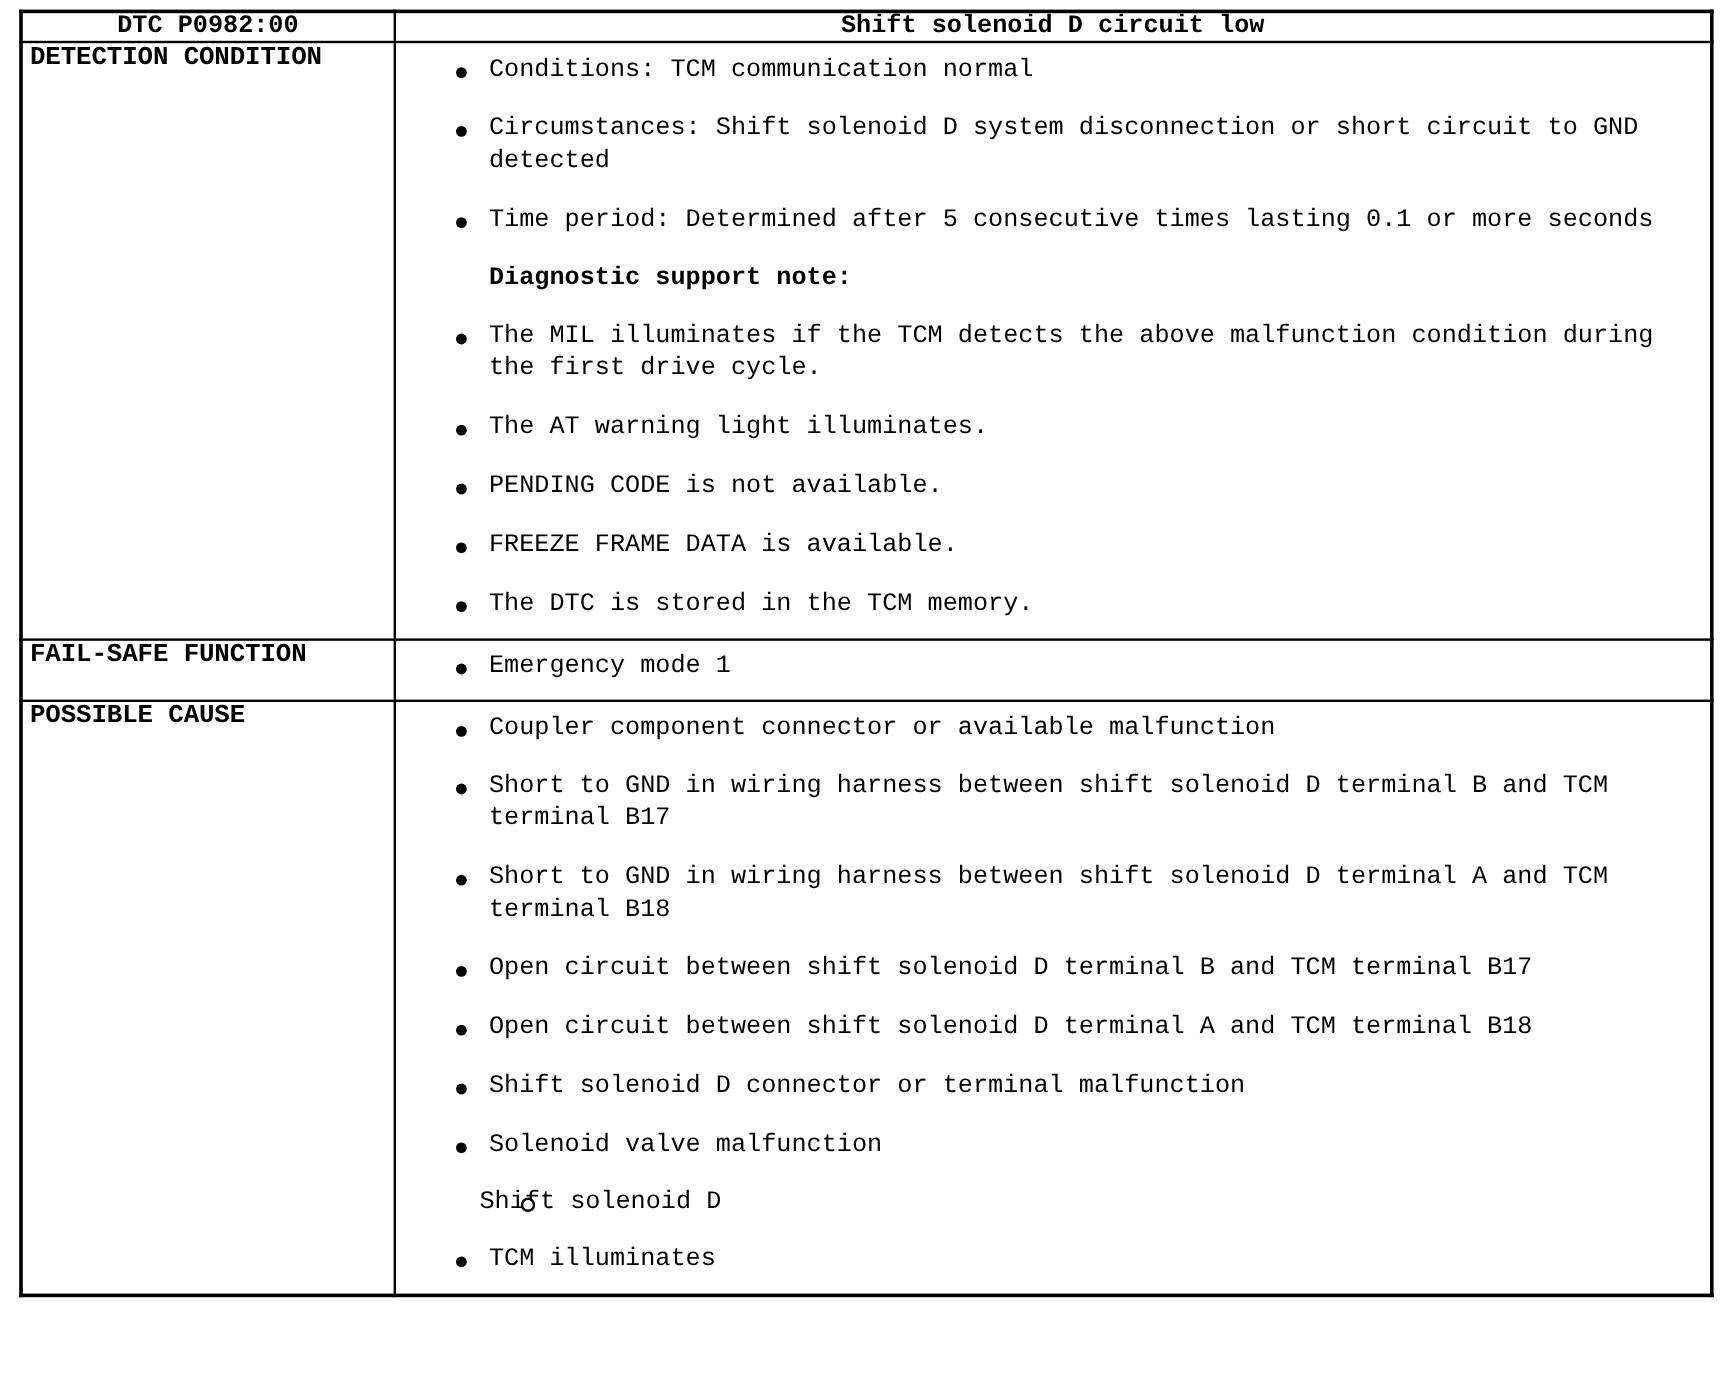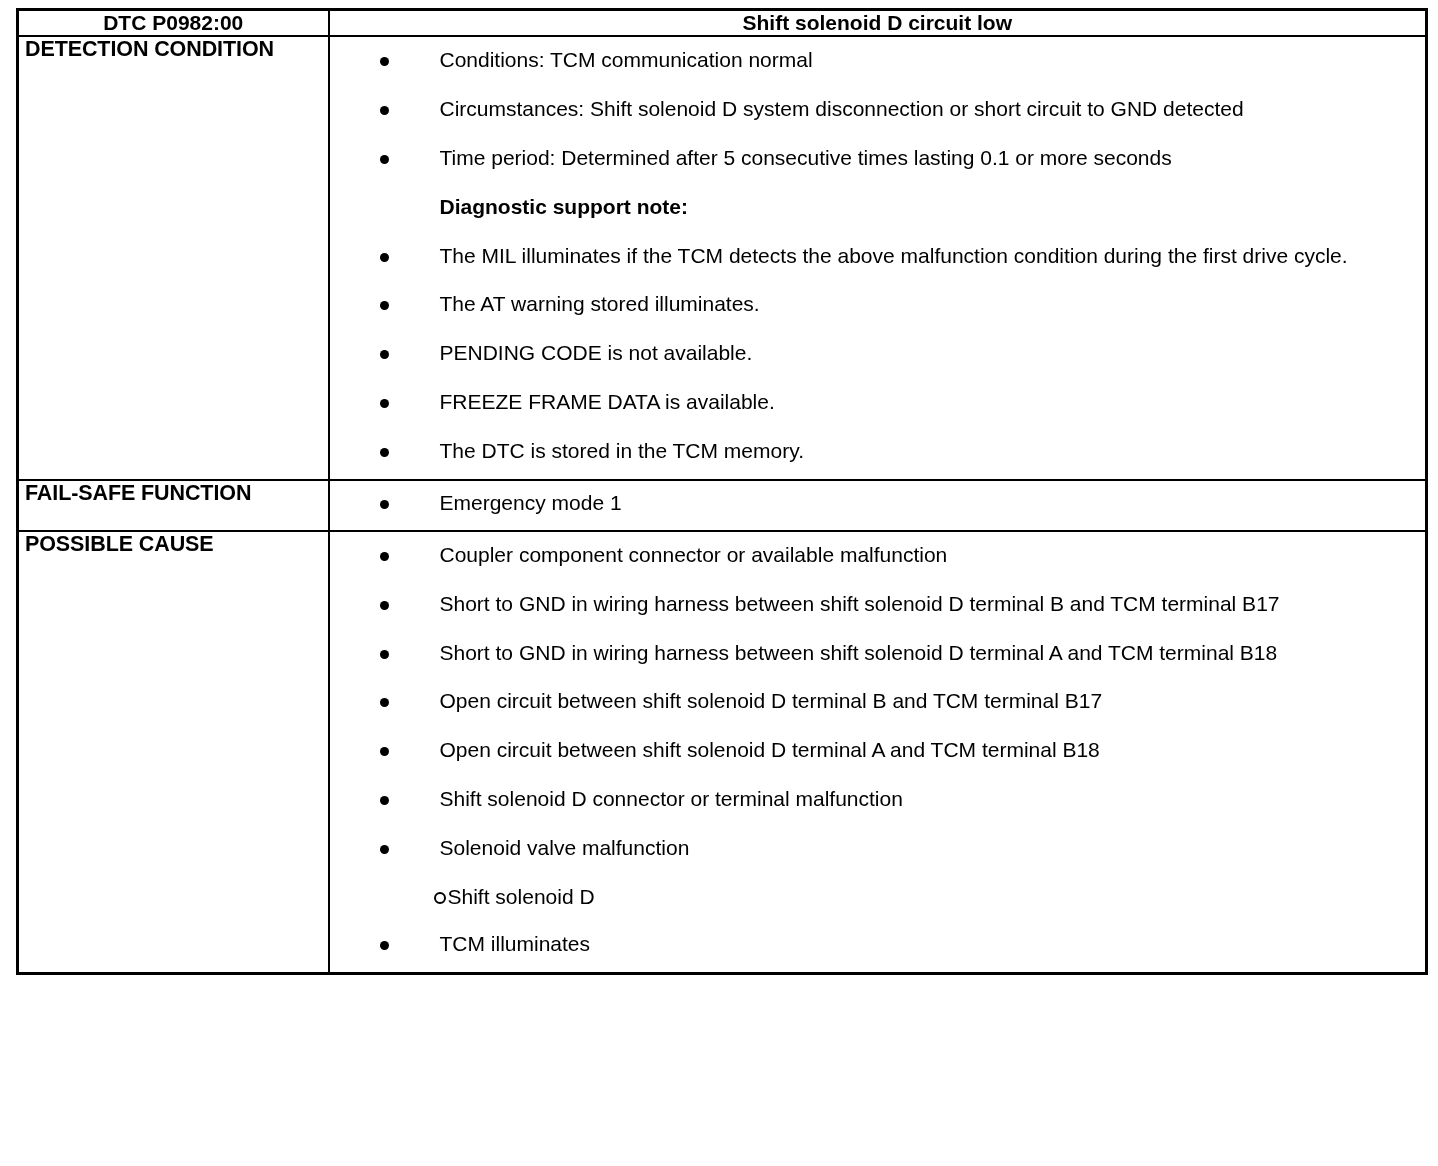--- a/index.html
+++ b/index.html
@@ -12,20 +12,21 @@
     color: #000000;
     width: 1438px;
     height: 1166px;
     overflow: hidden;
   }
   .page {
     box-sizing: border-box;
     width: 1286px;
     height: 1166px;
     padding: 8px 10px 10px 16px;
+    font-family: Liberation Mono, monospace;
   }
   table.dtc {
     border-collapse: collapse;
     width: 1412px;
     table-layout: fixed;
     border: 3px solid #000;
   }
   table.dtc td {
     border: 2px solid #000;
     vertical-align: top;
@@ -62,41 +63,41 @@
   ul.bullets.tight {
     padding-top: 9px;
     padding-bottom: 9px;
     border-radius: 20px;
   }
   ul.bullets > li {
     position: relative;
     font-size: 21px;
     line-height: 1.28;
     margin: 0 0 22px 0;
-    padding-left: 110px;
+    padding-left: 78px;
     max-width: 1000px;
   }
   ul.bullets > li:last-child {
     margin-bottom: 4px;
   }
   ul.bullets > li.bullet::before {
     content: "";
     position: absolute;
     left: 50px;
     top: 10px;
     width: 9px;
     height: 9px;
     background: #000;
     border-radius: 50%;
   }
   ul.bullets > li.nobullet {
     font-weight: bold;
   }
   ul.bullets > li.sub {
-    padding-left: 118px;
+    padding-left: 70px;
     margin-bottom: 20px;
   }
   ul.bullets > li.sub::before {
     content: "";
     position: absolute;
     left: 104px;
     top: 8px;
     width: 8px;
     height: 8px;
     border: 2px solid #000;
@@ -130,21 +131,21 @@
             <div class="rowlabel">DETECTION CONDITION</div>
           </div>
         </td>
         <td>
           <ul class="bullets">
             <li class="bullet">Conditions: TCM communication normal</li>
             <li class="bullet">Circumstances: Shift solenoid D system disconnection or short circuit to GND detected</li>
             <li class="bullet">Time period: Determined after 5 consecutive times lasting 0.1 or more seconds</li>
             <li class="nobullet">Diagnostic support note:</li>
             <li class="bullet">The MIL illuminates if the TCM detects the above malfunction condition during the first drive cycle.</li>
-            <li class="bullet">The AT warning stored illuminates.</li>
+            <li class="bullet">The AT warning light illuminates.</li>
             <li class="bullet">PENDING CODE is not available.</li>
             <li class="bullet">FREEZE FRAME DATA is available.</li>
             <li class="bullet">The DTC is stored in the TCM memory.</li>
           </ul>
         </td>
       </tr>
 
       <tr>
         <td class="labelcell">
           <div class="inner">

